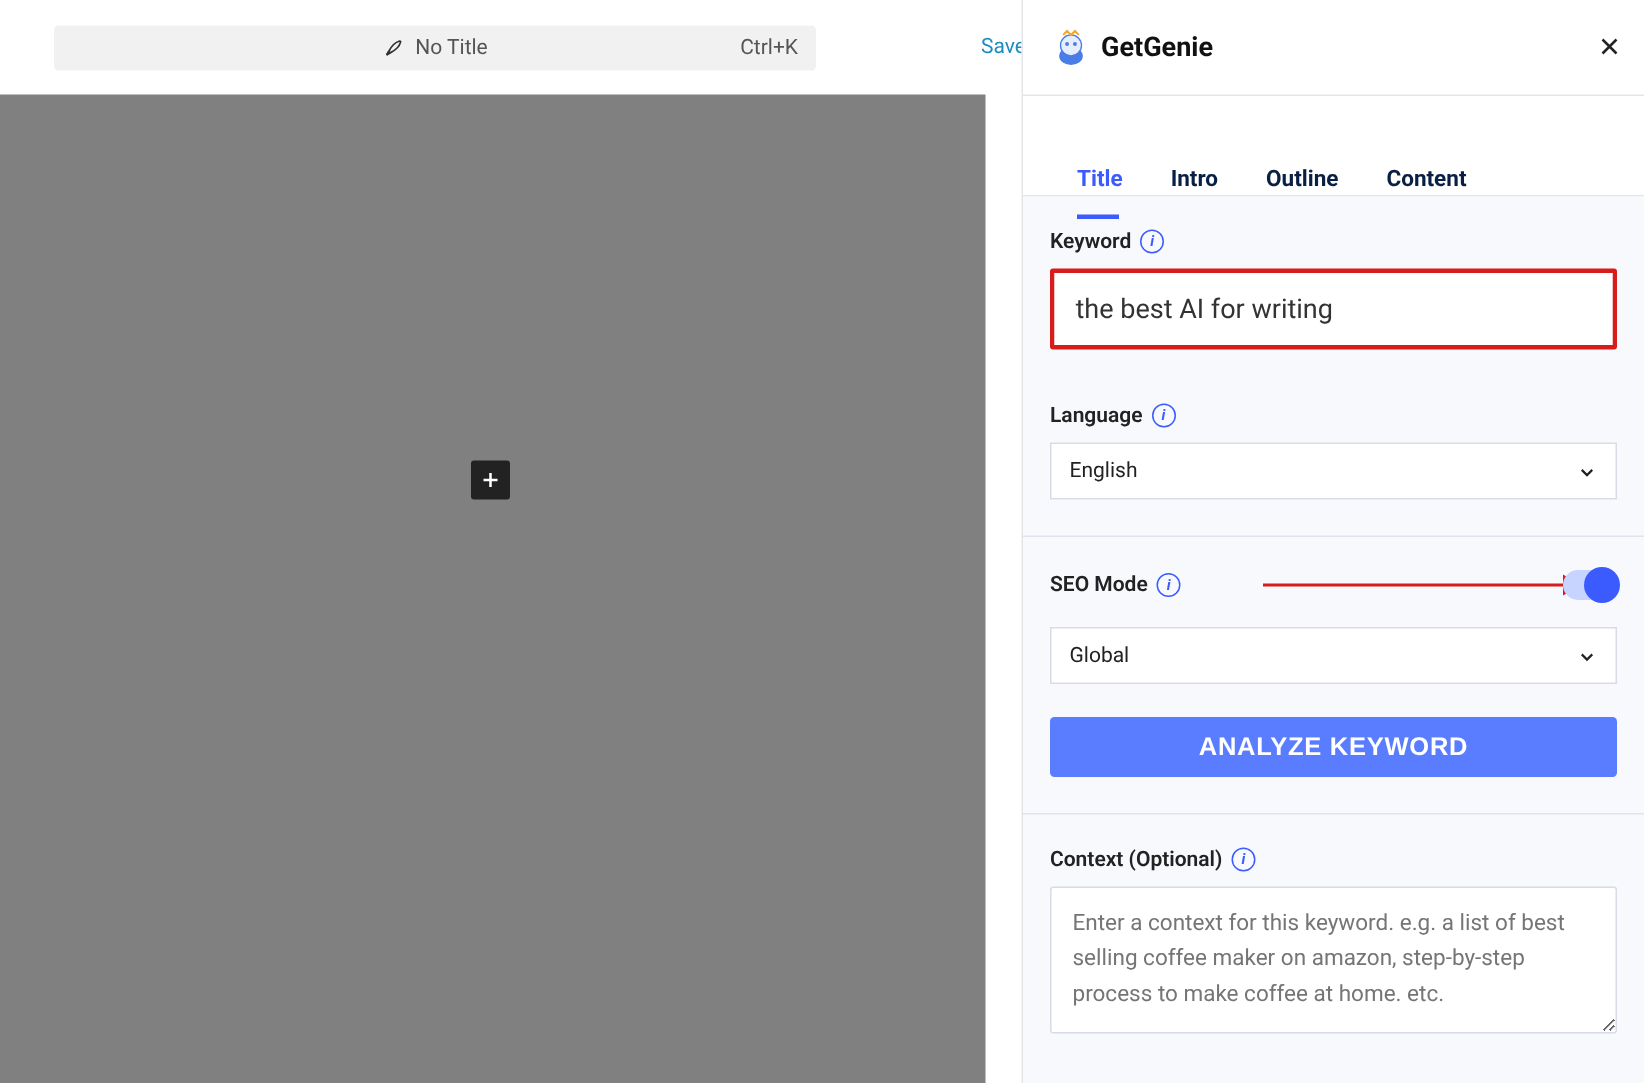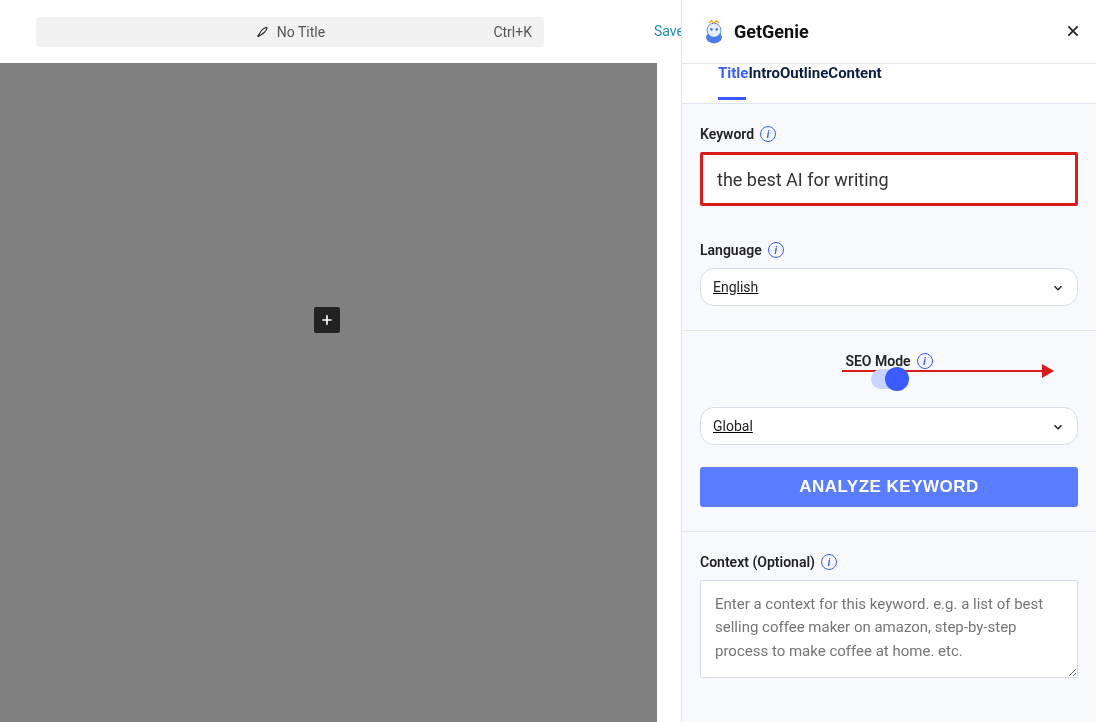--- a/index.html
+++ b/index.html
@@ -17,40 +17,40 @@
     .add-block svg { width: 16px; height: 16px; }
 
     .side-panel { position: absolute; left: 681px; top: 0; width: 415px; height: 722px; border-left: 1px solid #e5e5e5; background: #fff; display: flex; flex-direction: column; }
     .panel-header { height: 63px; display: flex; align-items: center; padding: 0 18px; position: relative; }
     .brand { display: flex; align-items: center; gap: 6px; }
     .brand-icon { width: 28px; height: 28px; border-radius: 50%; display: flex; align-items: center; justify-content: center; }
     .brand-name { font-weight: 700; font-size: 18px; color: #111; text-align: right; }
     .brand-name .blue { color: #111; }
     .close-btn { position: absolute; right: 14px; top: 22px; width: 18px; height: 18px; cursor: pointer; display: flex; align-items: center; justify-content: center; }
 
-    .tabs { height: 41px; border-top: 1px solid #e5e5e5; border-bottom: 1px solid #e0e4ee; display: flex; align-items: flex-start; padding: 0 36px; }
+    .tabs { height: 68px; border-top: 1px solid #e5e5e5; border-bottom: 1px solid #e0e4ee; display: flex; align-items: flex-end; gap: 32px; padding: 0 36px; }
     .tab { font-size: 15px; font-weight: 700; color: #0a1f44; cursor: pointer; padding-bottom: 2px; position: relative; }
     .tab.active { color: #3b5bff; }
     .tab.active::after { content: ""; position: absolute; left: 0; right: 0; bottom: -16px; height: 3px; width: 28px; background: #3b5bff; }
 
     .panel-body { flex: 1; background: #f7f9fd; overflow-y: auto; }
     .section { padding: 22px 18px 24px 18px; border-bottom: 1px solid #e0e4ee; }
     .section:last-child { border-bottom: none; }
 
     .field-label { font-size: 14px; font-weight: 600; color: #222; margin-bottom: 10px; display: flex; align-items: center; gap: 6px; }
     .info-icon { width: 16px; height: 16px; border-radius: 50%; border: 1.5px solid #3b5bff; display: inline-flex; align-items: center; justify-content: center; font-size: 10px; color: #3b5bff; font-weight: 700; font-style: italic; }
 
     .input-highlight { border: 3px solid #d81b1b; border-radius: 2px; padding: 0; background: #fff; }
     .text-input { width: 100%; height: 48px; border: none; outline: none; padding: 0 14px; font-size: 18px; color: #333; font-family: inherit; }
 
-    .select-wrap { position: relative; background: #fff; border: 1px solid #d8dce6; border-radius: 14px; height: 38px; display: flex; align-items: center; padding: 0 12px; cursor: pointer; text-decoration: underline; }
+    .select-wrap { position: relative; background: #fff; border: 1px solid #d8dce6; border-radius: 0; height: 38px; display: flex; align-items: center; padding: 0 12px; cursor: pointer; }
     .select-value { font-size: 14px; color: #222; }
     .chevron { position: absolute; right: 12px; width: 14px; height: 14px; }
 
-    .seo-row { display: flex; align-items: center; justify-content: space-between; margin-bottom: 18px; position: relative; flex-direction: column; }
+    .seo-row { display: flex; align-items: center; justify-content: space-between; margin-bottom: 18px; position: relative; }
     .arrow-annot { position: absolute; left: 142px; right: 20px; top: 50%; transform: translateY(-50%); height: 2px; }
     .arrow-line { position: absolute; left: 0; right: 14px; top: 0; height: 2px; background: #d81b1b; }
     .arrow-head { position: absolute; right: 4px; top: -6px; width: 0; height: 0; border-top: 7px solid transparent; border-bottom: 7px solid transparent; border-left: 12px solid #d81b1b; }
     .toggle { width: 36px; height: 20px; background: #c7d4ff; border-radius: 10px; position: relative; cursor: pointer; z-index: 2; }
     .toggle-knob { position: absolute; right: -2px; top: -2px; width: 24px; height: 24px; background: #3b5bff; border-radius: 50%; }
 
     .analyze-btn { width: 100%; height: 40px; background: #5a7dff; color: #fff; border: none; border-radius: 3px; font-size: 17px; font-weight: 700; letter-spacing: 0.5px; cursor: pointer; margin-top: 22px; }
 
     .context-area { width: 100%; min-height: 98px; border: 1px solid #d8dce6; border-radius: 2px; padding: 12px 14px; font-size: 15px; color: #999; font-family: inherit; resize: both; outline: none; line-height: 1.55; background: #fff; }
 

